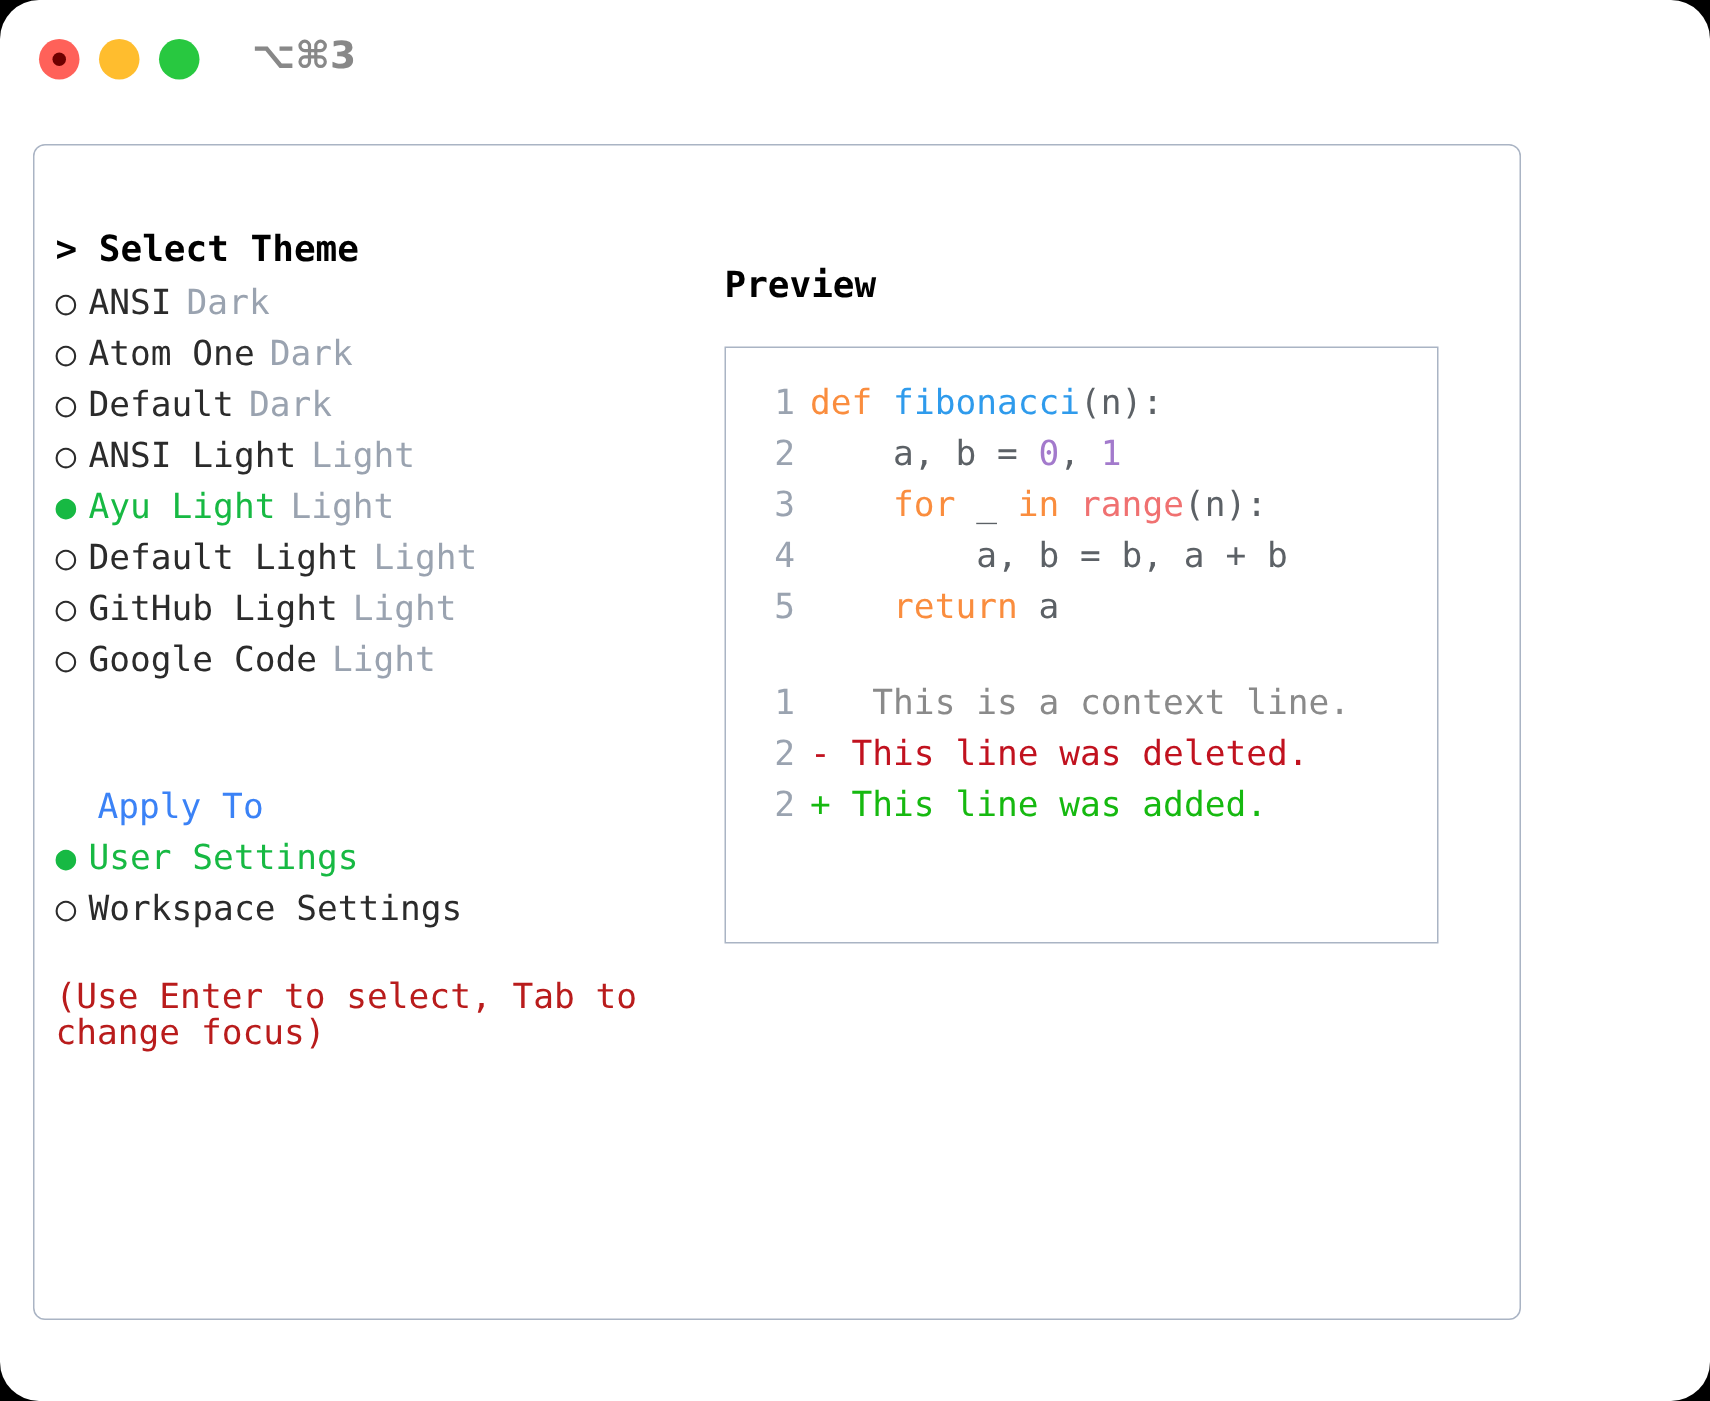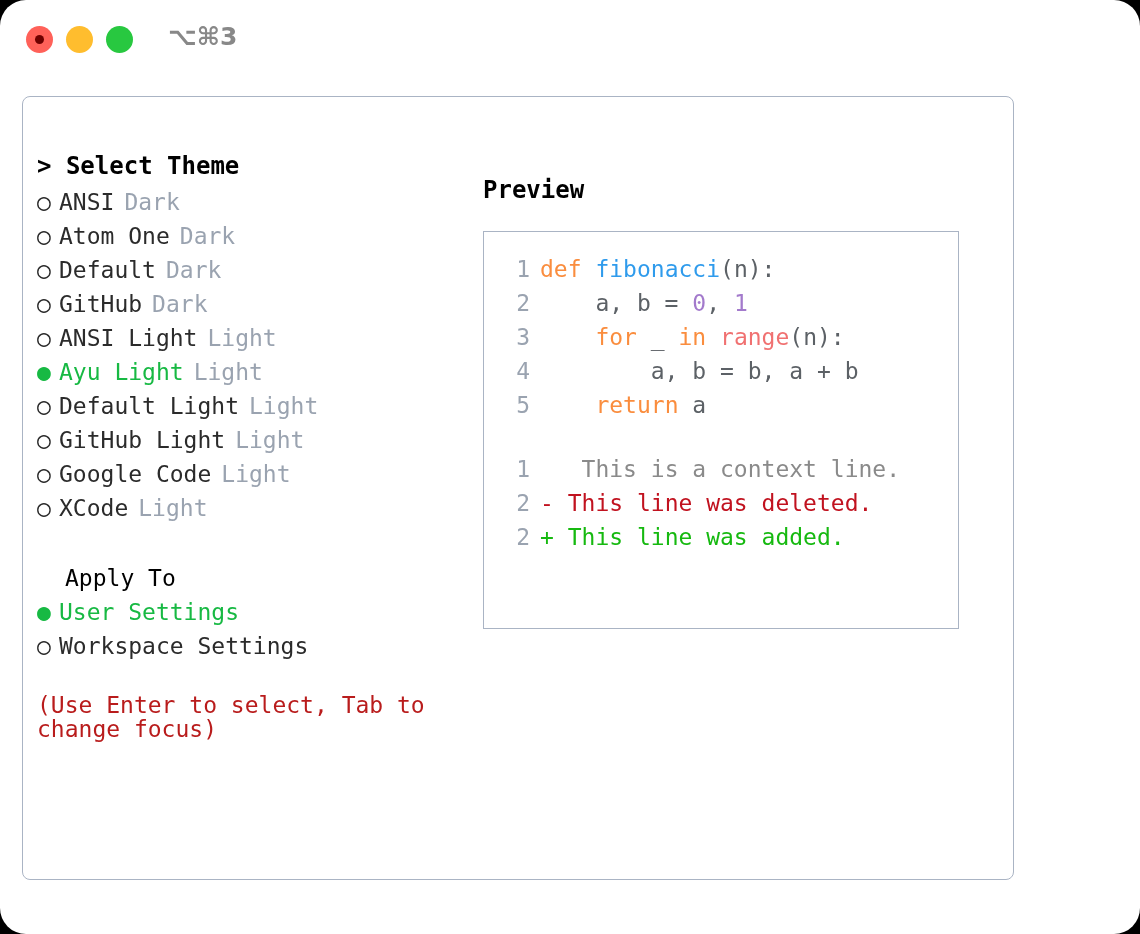--- a/index.html
+++ b/index.html
@@ -103,24 +103,25 @@
   }
   .bullet-off { color: #2b2b2b; }
   .bullet-on  { color: #17b943; }
   .label-sel  { color: #17b943; }
   .variant {
     color: #9aa3b0;
     margin-left: 10px;
   }
   .group-title {
     font-size: 23px;
-    color: #000000;
+    color: #3b82f6;
     height: 34px;
     line-height: 34px;
     padding-left: 28px;
+    margin-top: 28px;
   }
   #spacer-1 { height: 36px; }
   #hint {
     margin-top: 30px;
     font-size: 23px;
     line-height: 24px;
     color: #b91c1c;
     width: 400px;
   }
 
@@ -184,27 +185,25 @@
   </div>
 
   <div id="panel">
 
     <div id="left-col">
       <div class="row" id="section-header">&gt; Select Theme</div>
       <div id="theme-list">
           <div class="row"><span class="bullet bullet-off">○</span><span>ANSI</span><span class="variant">Dark</span></div>
           <div class="row"><span class="bullet bullet-off">○</span><span>Atom One</span><span class="variant">Dark</span></div>
           <div class="row"><span class="bullet bullet-off">○</span><span>Default</span><span class="variant">Dark</span></div>
-          <div class="row"><span class="bullet bullet-off">○</span><span>GitHub</span><span class="variant">Dark</span></div>
           <div class="row"><span class="bullet bullet-off">○</span><span>ANSI Light</span><span class="variant">Light</span></div>
           <div class="row"><span class="bullet bullet-on">●</span><span class="label-sel">Ayu Light</span><span class="variant">Light</span></div>
           <div class="row"><span class="bullet bullet-off">○</span><span>Default Light</span><span class="variant">Light</span></div>
           <div class="row"><span class="bullet bullet-off">○</span><span>GitHub Light</span><span class="variant">Light</span></div>
           <div class="row"><span class="bullet bullet-off">○</span><span>Google Code</span><span class="variant">Light</span></div>
-          <div class="row"><span class="bullet bullet-off">○</span><span>XCode</span><span class="variant">Light</span></div>
         </div>
 
       <div id="spacer-1"></div>
       <div class="group-title">Apply To</div>
       <div id="apply-list">
           <div class="row"><span class="bullet bullet-on">●</span><span class="label-sel">User Settings</span></div>
           <div class="row"><span class="bullet bullet-off">○</span><span>Workspace Settings</span></div>
         </div>
 
       <div id="hint">(Use Enter to select, Tab to change focus)</div>

